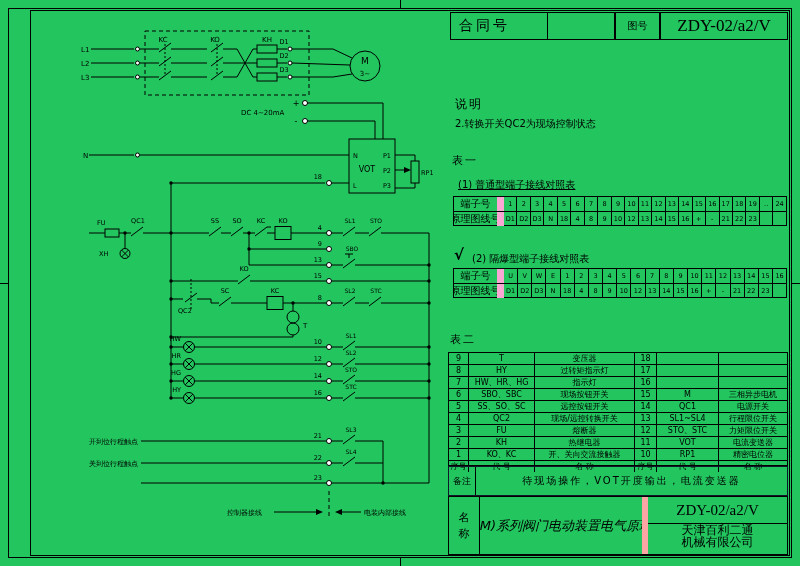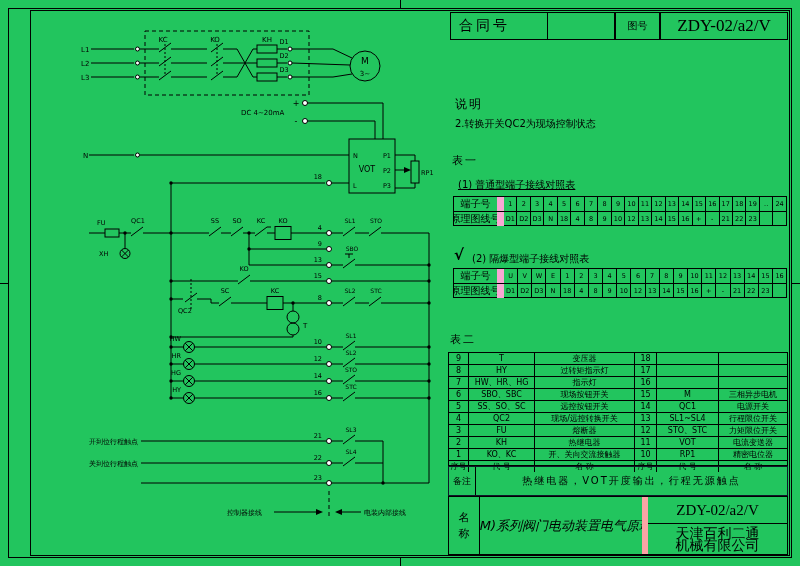--- a/index.html
+++ b/index.html
@@ -50,22 +50,22 @@
                justify-content:center;text-align:center;}
   .remarks .rt{flex:1;display:flex;align-items:center;justify-content:center;font-size:10px;letter-spacing:2px;white-space:nowrap;overflow:hidden;}
   .tblock{position:absolute;border:1px solid #000;box-sizing:border-box;display:flex;}
   .tb-name{width:30px;border-right:1px solid #000;display:flex;flex-direction:column;align-items:center;
            justify-content:center;font-size:11px;line-height:16px;}
   .tb-title{width:162px;border-right:6px solid #fca5a5;display:flex;align-items:center;justify-content:center;
             font-size:13px;white-space:nowrap;overflow:hidden;font-style:italic;}
   .tb-right{flex:1;display:flex;flex-direction:column;}
   .tb-no{height:26px;border-bottom:1px solid #000;display:flex;align-items:center;justify-content:center;
          font-family:"Liberation Serif","DejaVu Serif",serif;font-size:15px;}
-  .tb-co{flex:1;display:flex;flex-direction:column;align-items:center;justify-content:center;
-         font-size:14px;line-height:12px;}
+  .tb-co{flex:1;display:flex;flex-direction:column;align-items:center;justify-content:flex-start;
+         font-size:12px;line-height:12px;}
 
   svg line,svg rect,svg circle,svg polyline{stroke:#000;fill:none;stroke-width:1;}
   svg .dot{fill:#000;stroke:none;}
   svg .term{fill:#fff;stroke:#000;}
   svg polygon{fill:#000;stroke:none;}
   svg text{fill:#000;font-family:"DejaVu Sans","Liberation Sans",sans-serif;}
 </style>
 </head>
 <body>
 
@@ -288,21 +288,21 @@
       <div class="ccell w2">代 号</div>
       <div class="ccell w3">名 称</div>
       <div class="ccell w4">序号</div>
       <div class="ccell w5">代 号</div>
       <div class="ccell w6">名 称</div>
     </div>
     </div>
 
   <div class="remarks" style="left:448px;top:466px;width:340px;height:30px;">
     <div class="rl cjk">备注</div>
-    <div class="rt cjk">热继电器，VOT开度输出，行程无源触点</div>
+    <div class="rt cjk">待现场操作，VOT开度输出，电流变送器</div>
   </div>
 
   <div class="tblock" style="left:448px;top:496px;width:340px;height:59px;">
     <div class="tb-name">
       <div>名</div>
       <div>称</div>
     </div>
     <div class="tb-title cjk">ZA(M)系列阀门电动装置电气原理图</div>
     <div class="tb-right">
       <div class="tb-no">ZDY-02/a2/V</div>

